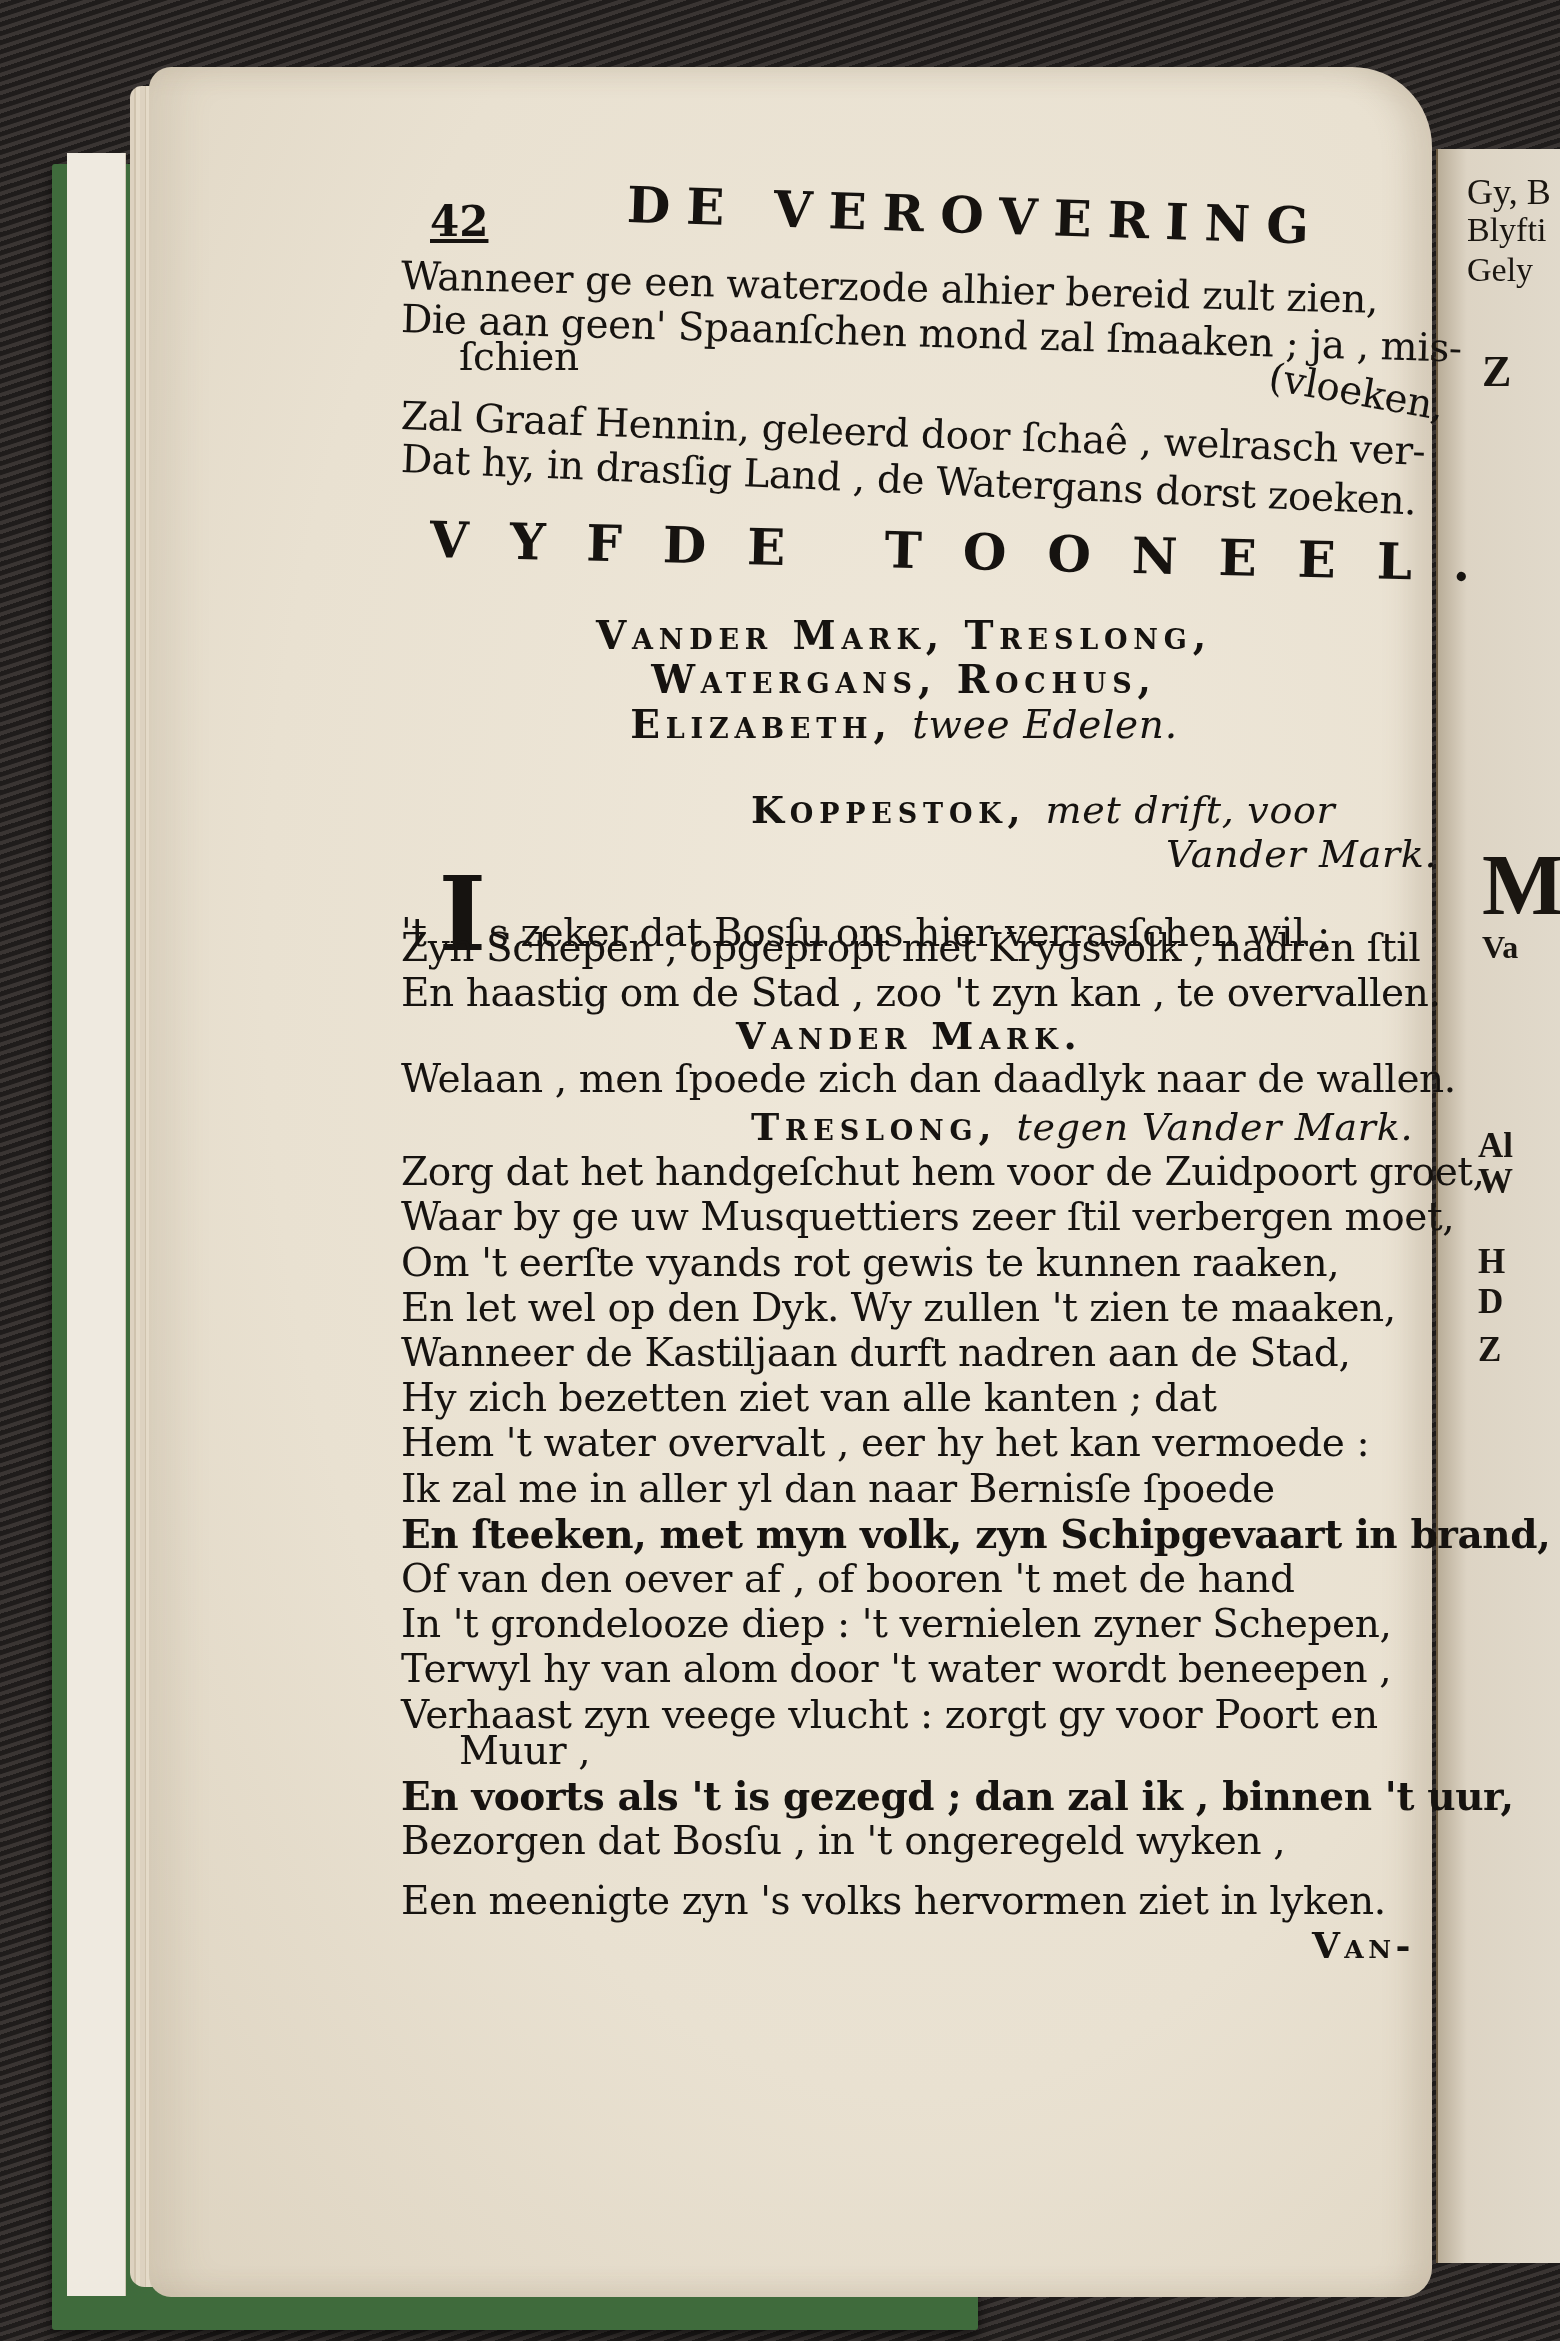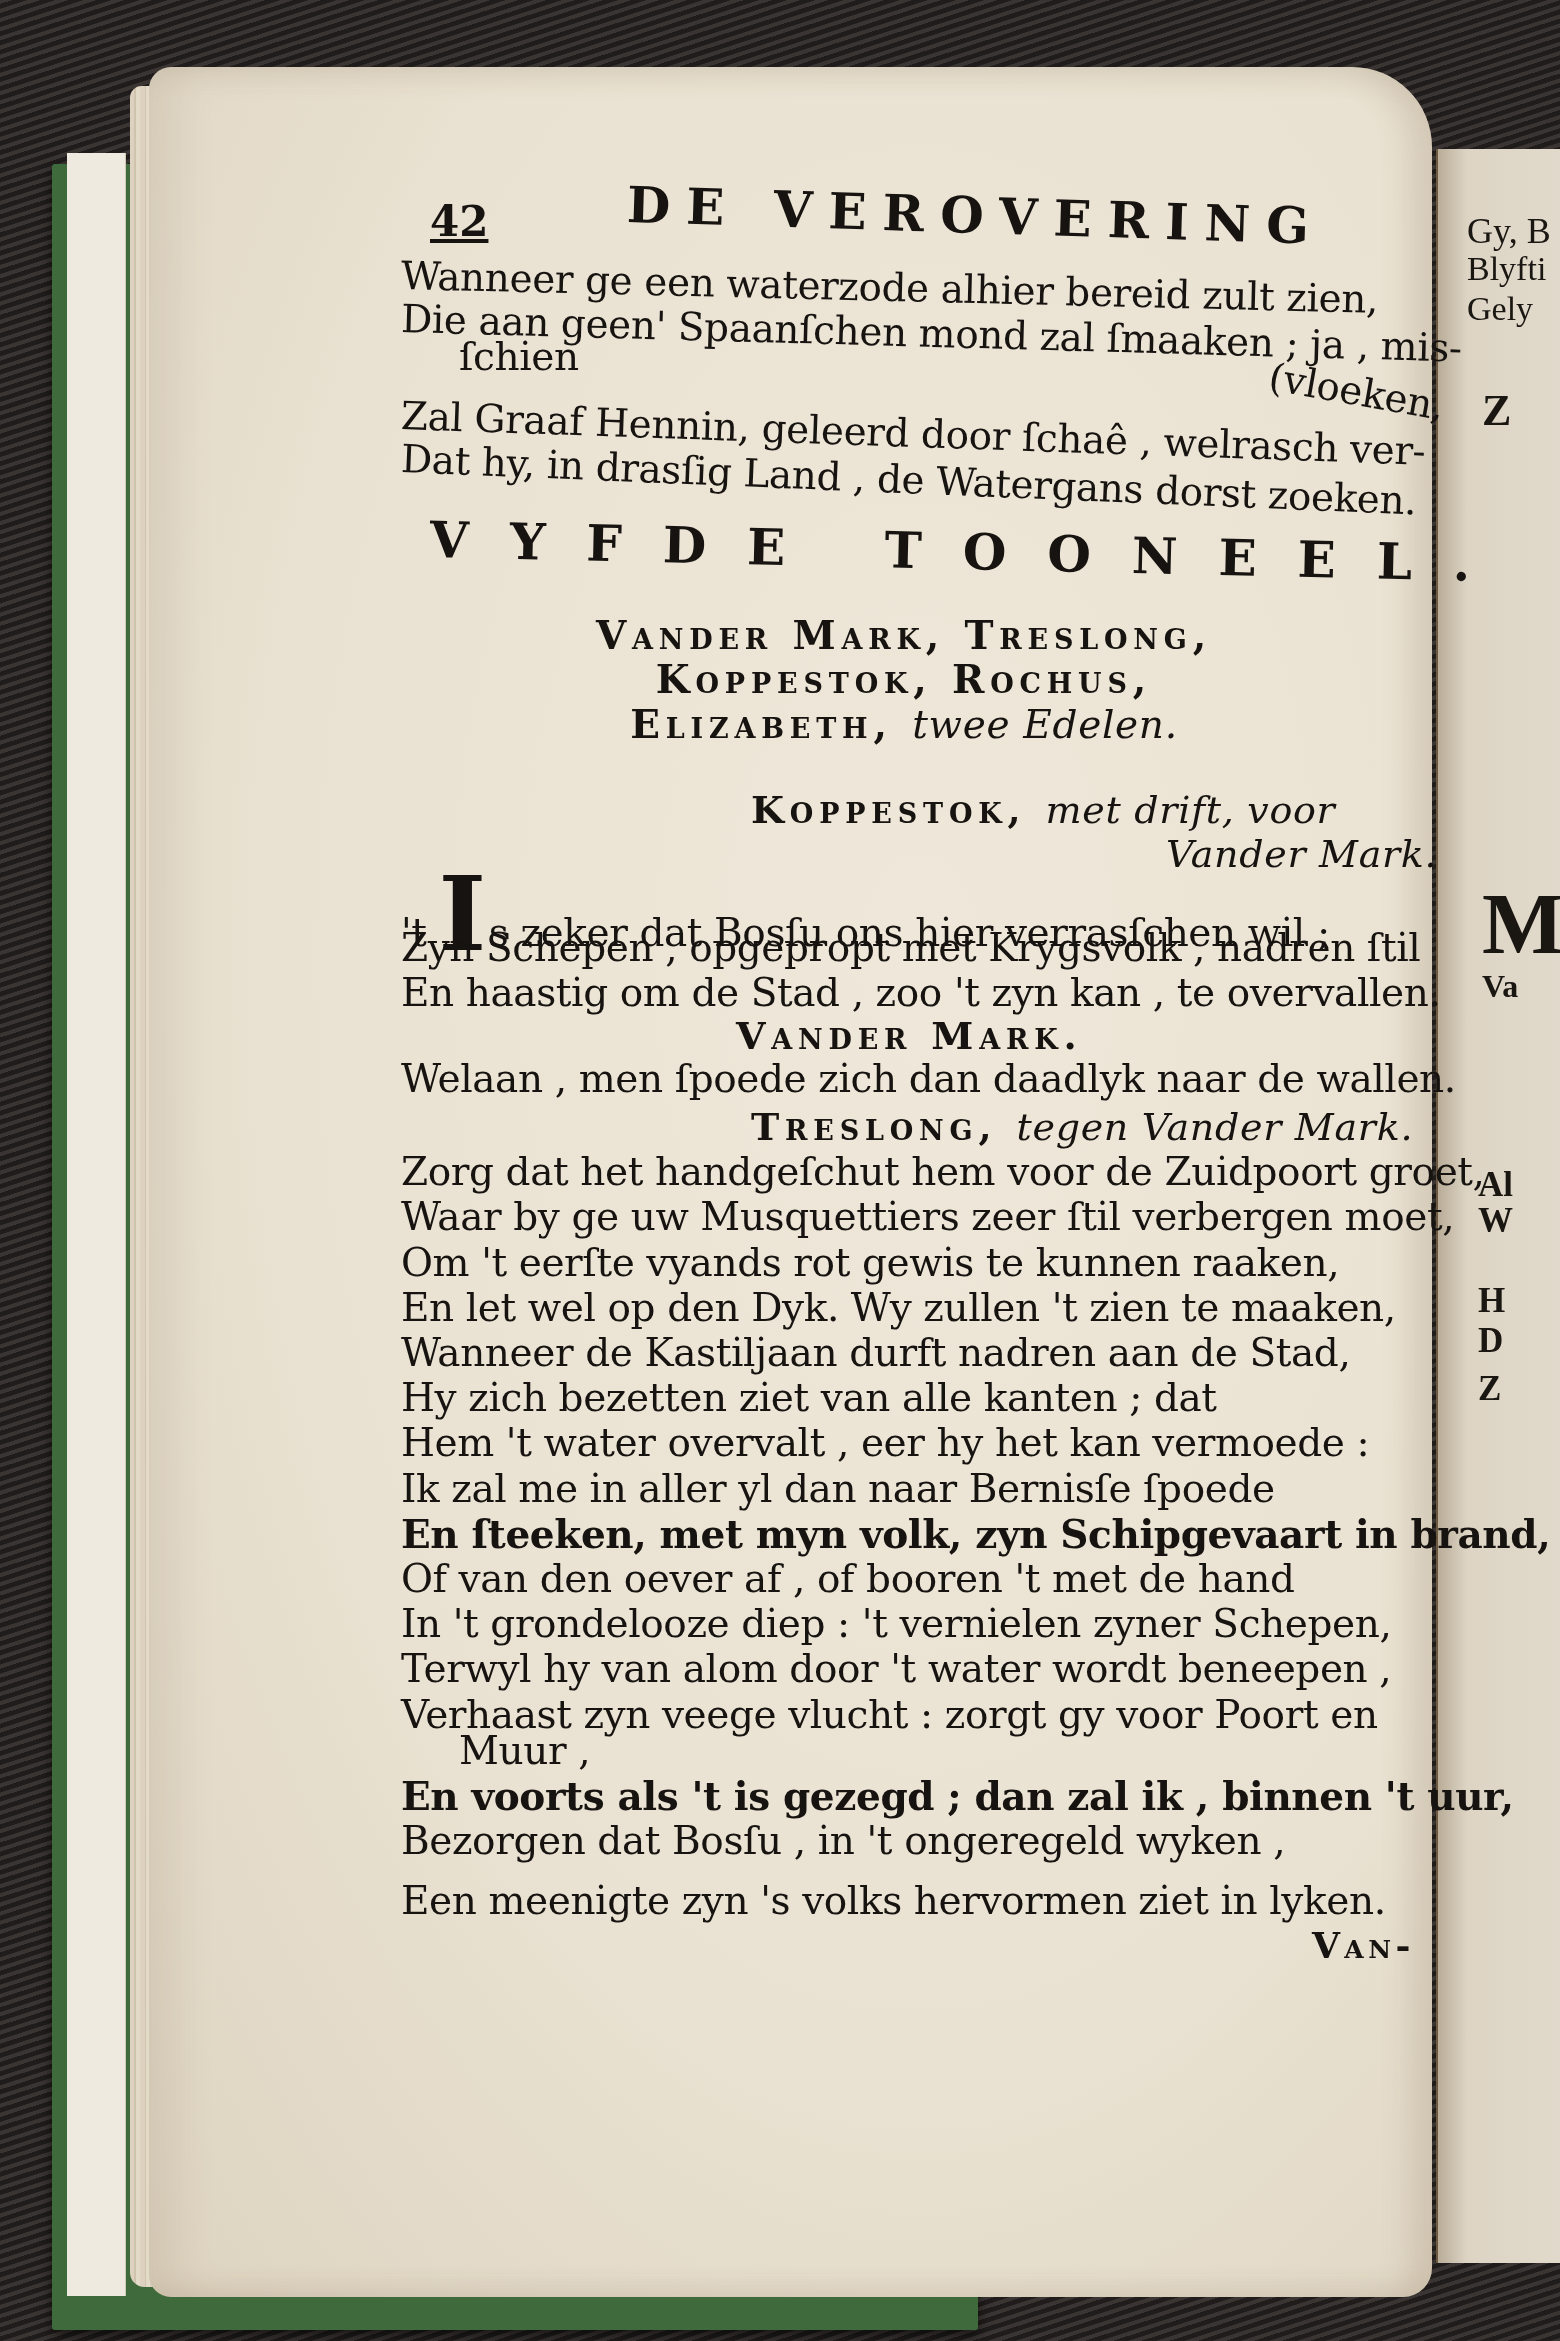--- a/index.html
+++ b/index.html
@@ -28,21 +28,21 @@
     position:absolute; left:149px; top:67px; width:1283px; height:2230px;
     background: radial-gradient(ellipse at 60% 40%, #efe8da 0%, #e9e1d1 60%, #ddd3c0 100%);
     border-radius:22px 80px 29px 22px;
     box-shadow: inset -22px 0 29px rgba(120,100,70,0.18), inset 29px 0 36px rgba(120,100,70,0.10);
   }
   .facing-page {
     position:absolute; left:1436px; top:149px; width:146px; height:2114px;
     background: linear-gradient(90deg, #b9ad98 0px, #ddd4c4 29px, #e2dbcd 100%);
     border-left:2.2px solid #6b5a40;
   }
-  .facing-line { position:absolute; color:#1a1611; white-space:nowrap; font-family:"Liberation Serif", serif;margin-top:39px; }
+  .facing-line { position:absolute; color:#1a1611; white-space:nowrap; font-family:"Liberation Serif", serif; }
 
   .text-block { position:absolute; left:401px; top:175px; width:1035px; color:#161310; }
   .running-head { position:absolute; left:0; top:0; width:1020px; height:80px; }
   .page-number { position:absolute; left:29px; top:22px; font-size:42px; font-weight:bold;text-decoration:underline; }
   .running-title { position:absolute; left:226px; top:0; font-size:50px; font-weight:bold; letter-spacing:16px; transform:rotate(1.8deg); transform-origin:left; }
 
   .line { position:absolute; left:0; white-space:nowrap; font-size:39px; line-height:44px; letter-spacing:-0.4px; }
   .indent { left:58px; }
 
   .scene-title { position:absolute; left:29px; width:999px; top:335px; font-size:50px; font-weight:bold; letter-spacing:41px; white-space:nowrap; transform:rotate(1.3deg); transform-origin:left; }
@@ -85,21 +85,21 @@
   <div class="line" style="top:79px;transform:rotate(1.4deg);transform-origin:left;">Wanneer ge een waterzode alhier bereid zult zien,</div>
   <div class="line" style="top:122px;transform:rotate(1.6deg);transform-origin:left;">Die aan geen' Spaanſchen mond zal ſmaaken ; ja , mis-</div>
   <div class="line indent" style="top:160px;">ſchien</div>
   <div class="line" style="top:195px;left:867px;transform:rotate(10deg);">(vloeken,</div>
   <div class="line" style="top:219px;transform:rotate(2deg);transform-origin:left;">Zal Graaf Hennin, geleerd door ſchaê , welrasch ver-</div>
   <div class="line" style="top:262px;transform:rotate(2.4deg);transform-origin:left;">Dat hy, in drasſig Land , de Watergans dorst zoeken.</div>
 
   <div class="scene-title">VYFDE TOONEEL.</div>
 
   <div class="cast" style="top:437px;">Vander Mark, Treslong,</div>
-  <div class="cast" style="top:481px;">Koppestok, Rochus,</div>
+  <div class="cast" style="top:481px;">Watergans, Rochus,</div>
   <div class="cast" style="top:526px;">
     <span>Elizabeth,</span>
     <i>twee Edelen.</i>
   </div>
 
   <div class="speaker" style="top:612px;left:350px;">
     <span>Koppestok,</span>
     <i>met drift, voor</i>
   </div>
   <div class="speaker" style="top:656px;left:765px;">

